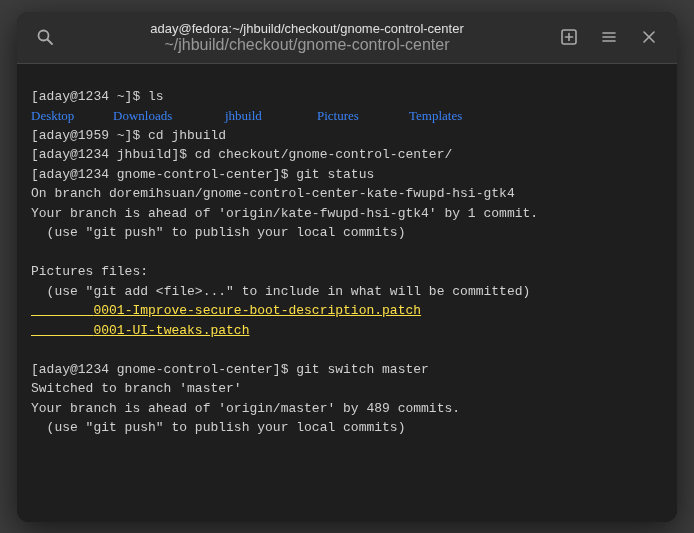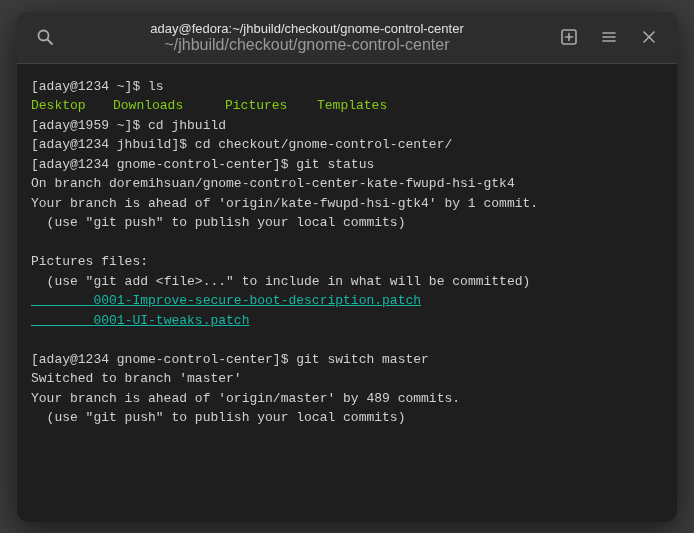--- a/index.html
+++ b/index.html
@@ -92,34 +92,34 @@
       display: flex;
       align-items: center;
       justify-content: center;
       color: #ccc;
       font-size: 16px;
     }
 
     .terminal {
       flex: 1;
       background: #1e1e1e;
-      padding: 13px 14px;
+      padding: 23px 14px;
       overflow: auto;
       font-size: 13px;
       line-height: 1.5;
     }
 
     .line {
       white-space: pre-wrap;
       word-break: break-all;
     }
 
     .text-white { color: #d0d0d0; }
-    .text-cyan { color: #84cc16; }
-    .text-link { color: #14b8a6; text-decoration: underline; }
+    .text-cyan { color: #3b82f6; font-family: Liberation Serif, serif; }
+    .text-link { color: #fde047; text-decoration: underline; }
 
     .dir-row {
       display: flex;
       flex-wrap: wrap;
       gap: 2px;
     }
 
     .dir-item {
       min-width: 80px;
       display: inline-block;
@@ -168,20 +168,21 @@
       </button>
     </div>
   </div>
 
   <div class="terminal">
     <div class="line text-white">[aday@1234 ~]$ ls</div>
 
     <div class="dir-row">
       <span class="dir-item text-cyan">Desktop</span>
       <span class="dir-item text-cyan" style="min-width:110px">Downloads</span>
+      <span class="dir-item text-cyan" style="min-width:90px">jhbuild</span>
       <span class="dir-item text-cyan" style="min-width:90px">Pictures</span>
       <span class="dir-item text-cyan">Templates</span>
     </div>
 
 
     <div class="line text-white">[aday@1959 ~]$ cd jhbuild</div>
     <div class="line text-white">[aday@1234 jhbuild]$ cd checkout/gnome-control-center/</div>
     <div class="line text-white">[aday@1234 gnome-control-center]$ git status</div>
     <div class="line text-white">On branch doremihsuan/gnome-control-center-kate-fwupd-hsi-gtk4</div>
     <div class="line text-white">Your branch is ahead of 'origin/kate-fwupd-hsi-gtk4' by 1 commit.</div>

